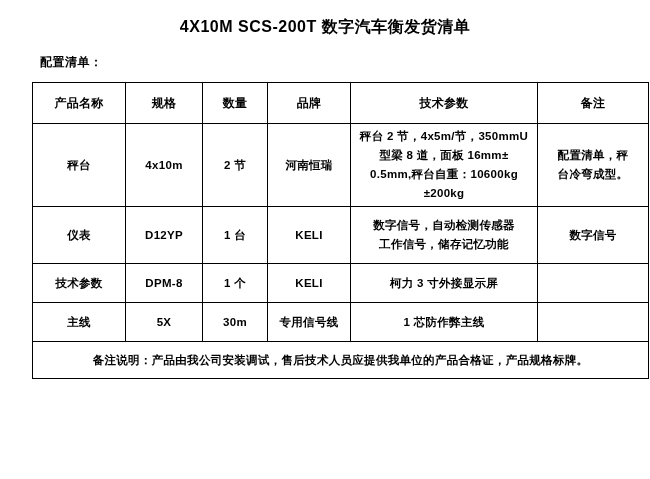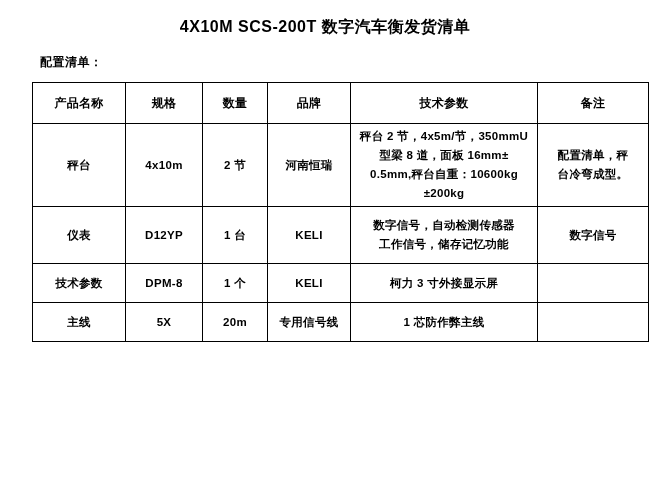--- a/index.html
+++ b/index.html
@@ -146,24 +146,27 @@
           <td>DPM-8</td>
           <td>1 个</td>
           <td>KELI</td>
           <td>柯力 3 寸外接显示屏</td>
           <td></td>
         </tr>
 
         <tr class="row-small">
           <td>主线</td>
           <td>5X</td>
-          <td>20m</td>
+          <td>30m</td>
           <td>专用信号线</td>
           <td>1 芯防作弊主线</td>
           <td></td>
         </tr>
 
+        <tr class="footer-row">
+          <td colspan="6">备注说明：产品由我公司安装调试，售后技术人员应提供我单位的产品合格证，产品规格标牌。</td>
+        </tr>
 
       </tbody>
     </table>
   </div>
 
 </div>
 
 </body></html>

